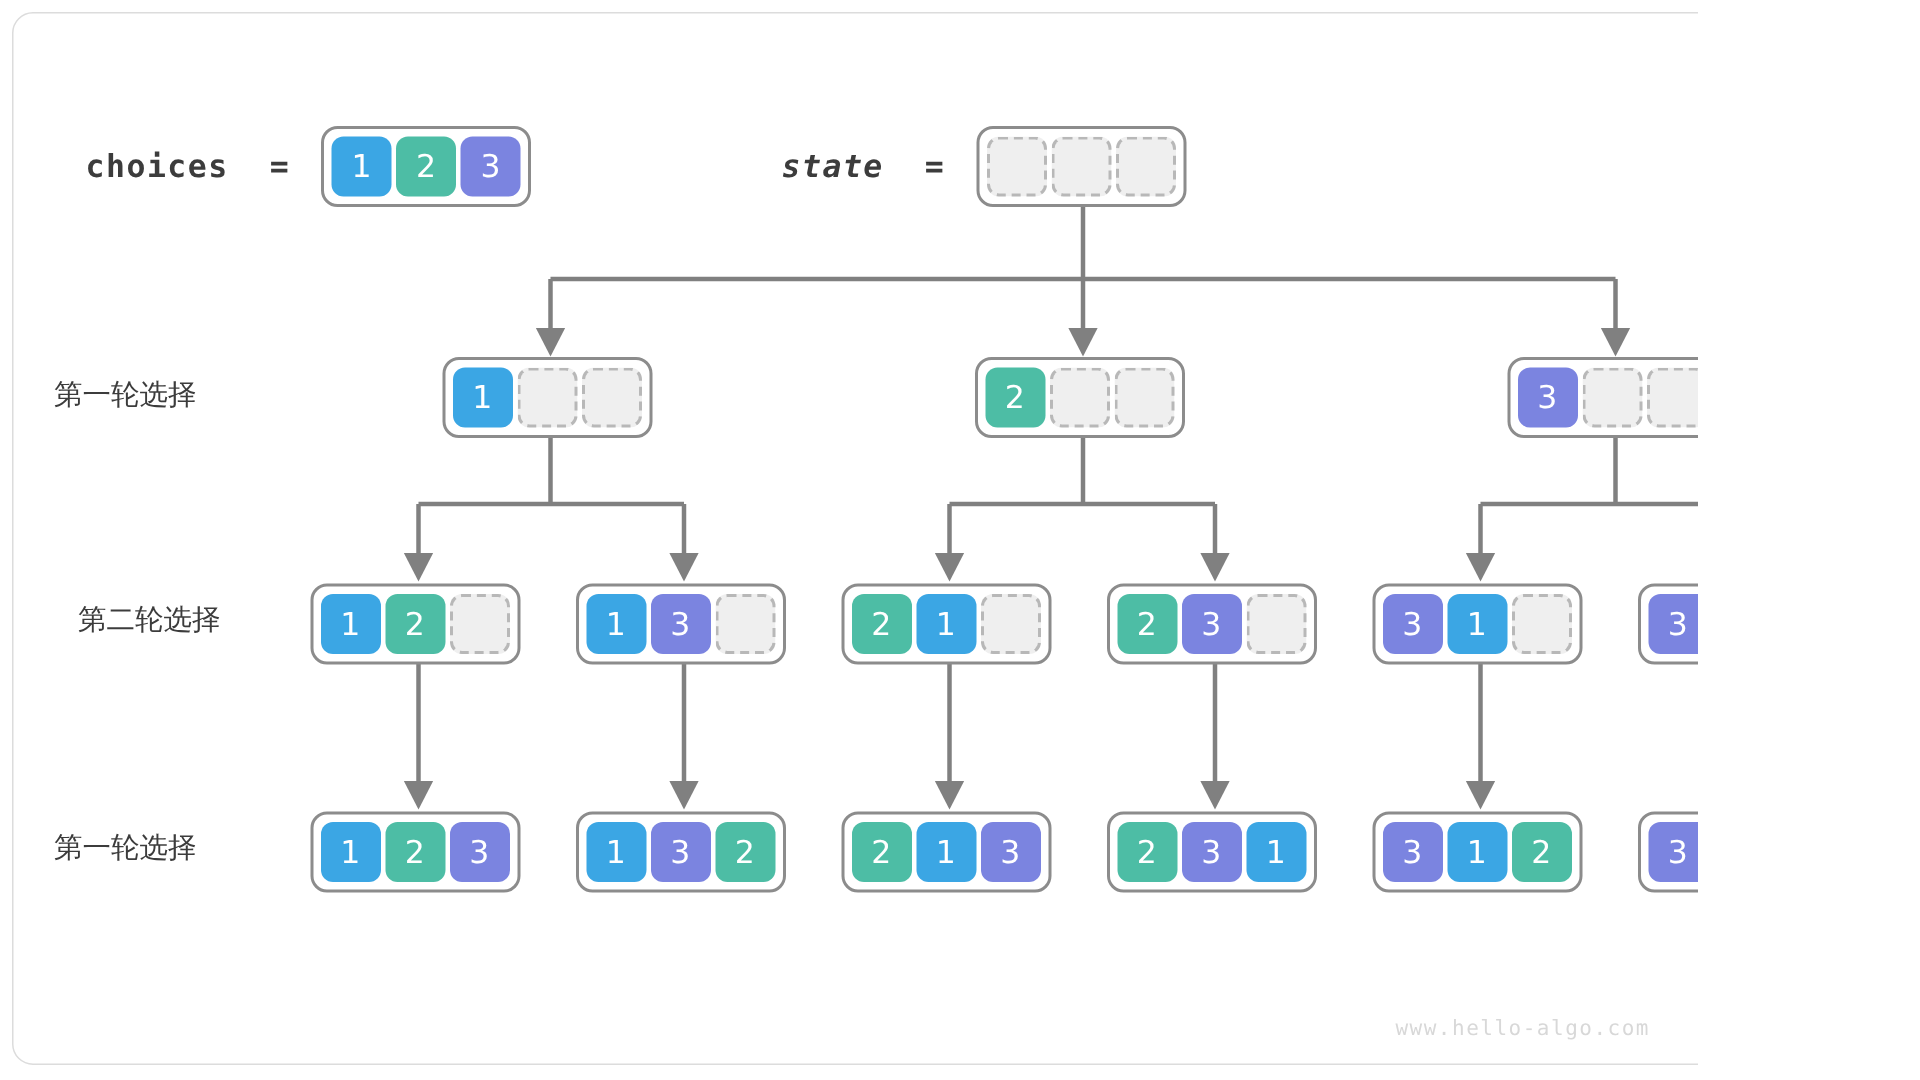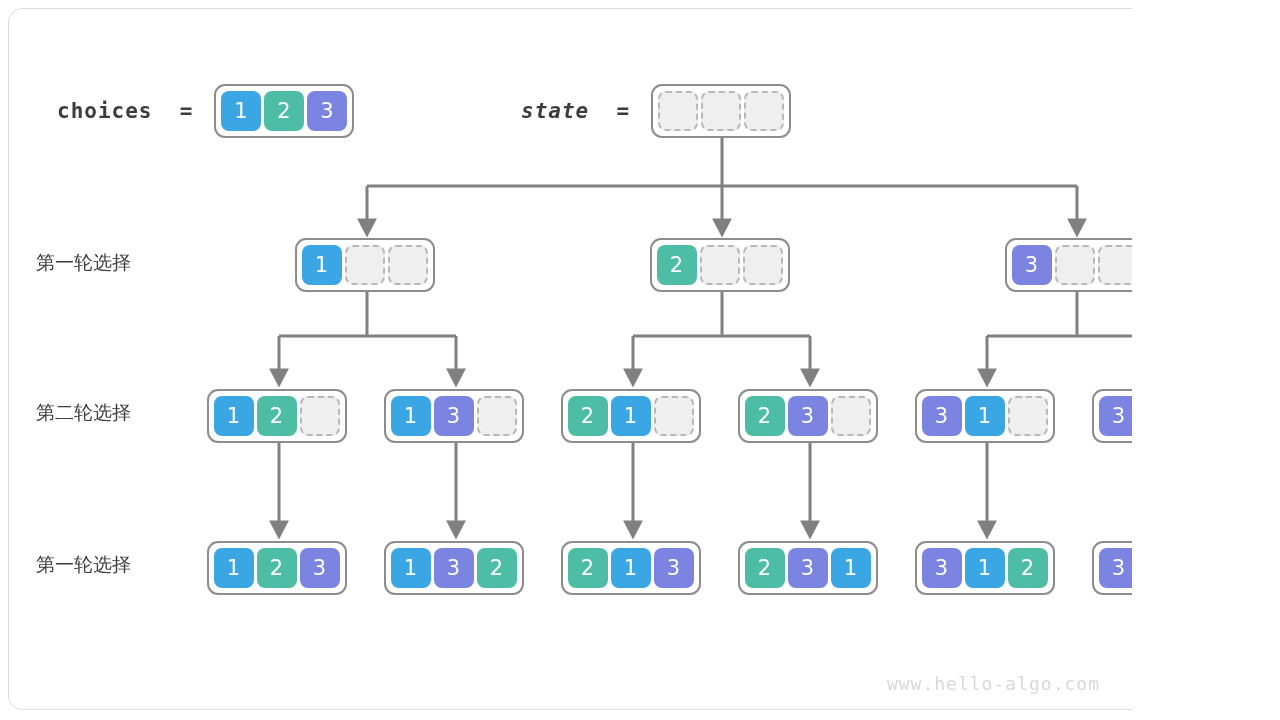--- a/index.html
+++ b/index.html
@@ -90,21 +90,21 @@
   .cell.c1 { background: #3ba6e4; }
   .cell.c2 { background: #4dbda5; }
   .cell.c3 { background: #7b84e0; }
 
   
   #watermark {
     position: absolute;
     right: 32px;
     bottom: 26px;
     font-family: "DejaVu Sans Mono", "Liberation Mono", monospace;
-    font-size: 18px;
+    font-size: 14px;
     color: #d8d8d8;
     letter-spacing: 1px;
     white-space: nowrap;
   }
 </style>
 </head>
 <body>
 
 <div id="page">
   <div id="frame"></div>
@@ -155,21 +155,21 @@
     </div>
 
   <div class="mono-label" style="left:521px; top:99px;font-style:italic;">state  =</div>
   <div class="array" id="state-array" style="left:651px; top:84px;">
       <div class="cell empty"></div>
       <div class="cell empty"></div>
       <div class="cell empty"></div>
     </div>
 
   <div class="row-label" style="left:36px; top:250px;">第一轮选择</div>
-  <div class="row-label" style="left:36px; top:400px;">第二轮选择</div>
+  <div class="row-label" style="left:52px; top:400px;">第二轮选择</div>
   <div class="row-label" style="left:36px; top:552px;">第一轮选择</div>
 
   <div id="nodes-layer">
       <div class="array" style="left: 294.5px; top: 238px;">
         <div class="cell c1">1</div>
         <div class="cell empty"></div>
         <div class="cell empty"></div>
       </div>
       <div class="array" style="left: 649.5px; top: 238px;">
         <div class="cell c2">2</div>

